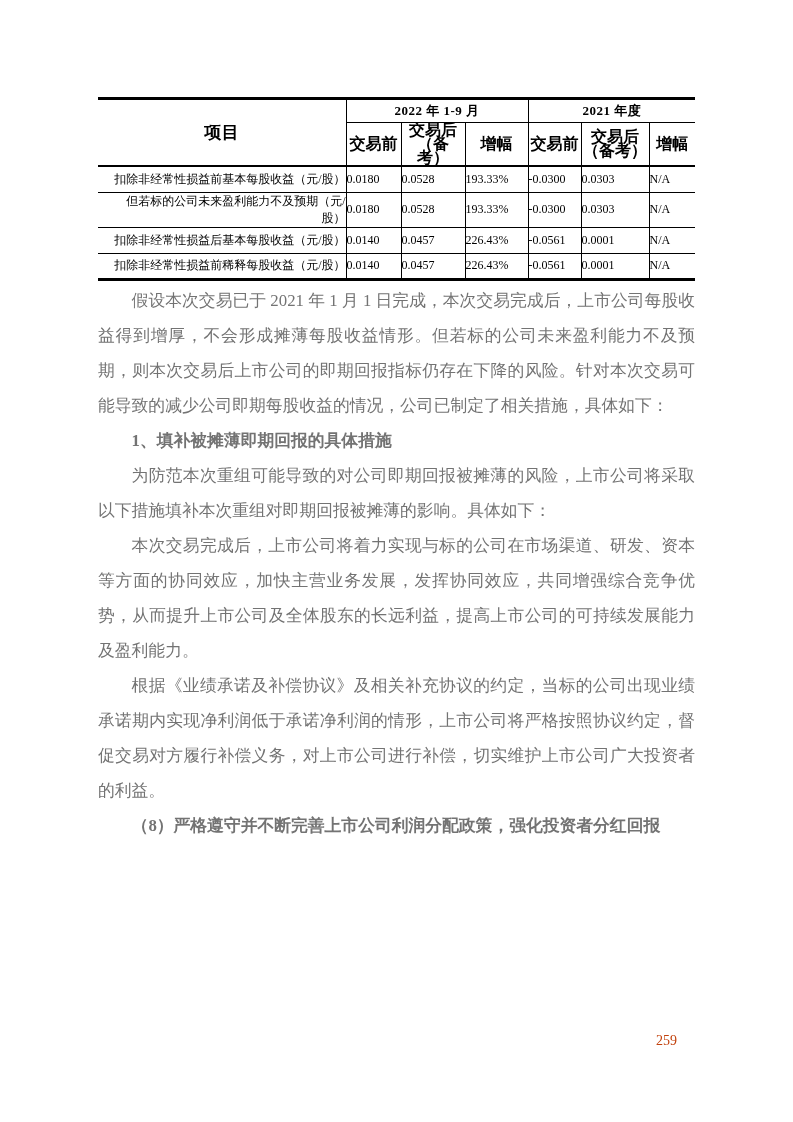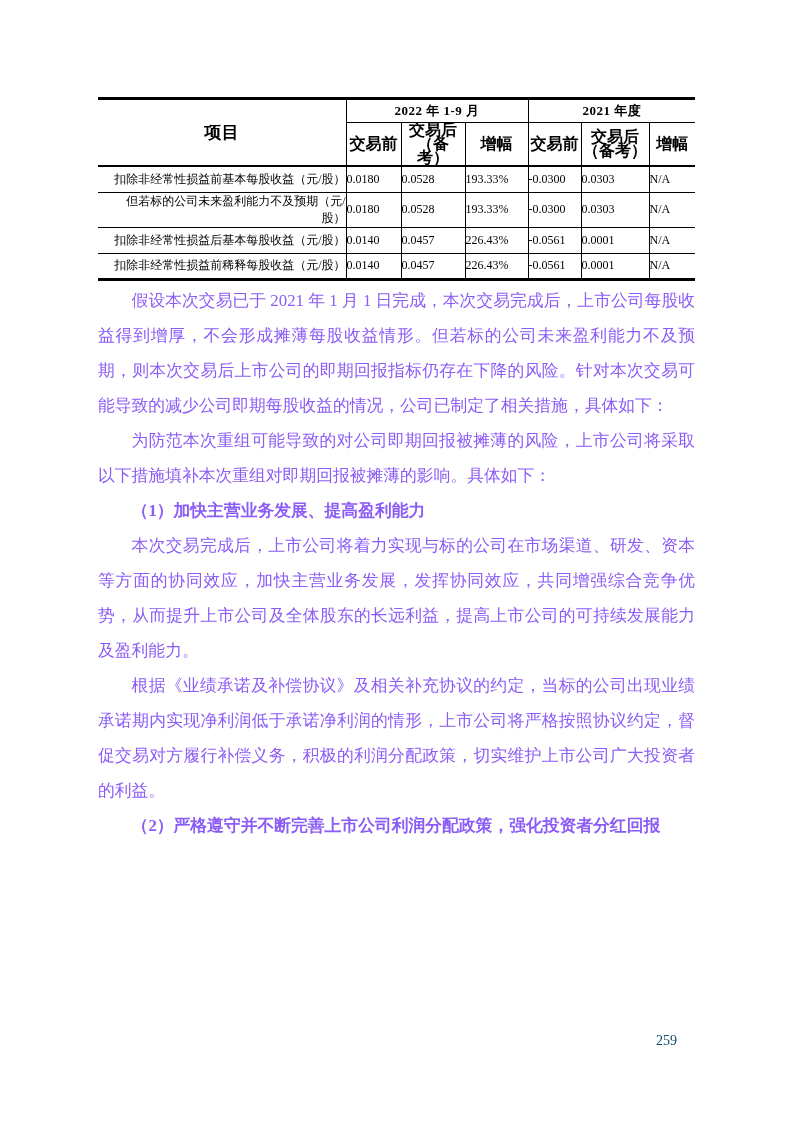--- a/index.html
+++ b/index.html
@@ -74,30 +74,30 @@
   }
 
   
   .bodytext { margin-top: 2px; }
   .bodytext p {
     margin: 0;
     font-size: 16.8px;
     line-height: 35px;
     text-align: justify;
     text-indent: 2em;
-    color: #8b5cf6;
+    color: #737373;
   }
   .bodytext p.bold { font-weight: bold; }
 
   
   .pagenum {
     position: absolute;
     left: 656px; top: 1033px;
     font-size: 14px;
-    color: #0c4a6e;
+    color: #c2410c;
   }
 </style>
 </head>
 <body>
 
 <div class="sheet">
   <div class="content">
 
     <table class="eps">
       <colgroup>
@@ -161,23 +161,23 @@
           <td>226.43%</td>
           <td>-0.0561</td>
           <td>0.0001</td>
           <td class="last">N/A</td>
         </tr>
       </tbody>
     </table>
 
     <div class="bodytext">
       <p>假设本次交易已于 2021 年 1 月 1 日完成，本次交易完成后，上市公司每股收益得到增厚，不会形成摊薄每股收益情形。但若标的公司未来盈利能力不及预期，则本次交易后上市公司的即期回报指标仍存在下降的风险。针对本次交易可能导致的减少公司即期每股收益的情况，公司已制定了相关措施，具体如下：</p>
+      <p class="bold">1、填补被摊薄即期回报的具体措施</p>
       <p>为防范本次重组可能导致的对公司即期回报被摊薄的风险，上市公司将采取以下措施填补本次重组对即期回报被摊薄的影响。具体如下：</p>
-      <p class="bold">（1）加快主营业务发展、提高盈利能力</p>
       <p>本次交易完成后，上市公司将着力实现与标的公司在市场渠道、研发、资本等方面的协同效应，加快主营业务发展，发挥协同效应，共同增强综合竞争优势，从而提升上市公司及全体股东的长远利益，提高上市公司的可持续发展能力及盈利能力。</p>
-      <p>根据《业绩承诺及补偿协议》及相关补充协议的约定，当标的公司出现业绩承诺期内实现净利润低于承诺净利润的情形，上市公司将严格按照协议约定，督促交易对方履行补偿义务，积极的利润分配政策，切实维护上市公司广大投资者的利益。</p>
-      <p class="bold">（2）严格遵守并不断完善上市公司利润分配政策，强化投资者分红回报</p>
+      <p>根据《业绩承诺及补偿协议》及相关补充协议的约定，当标的公司出现业绩承诺期内实现净利润低于承诺净利润的情形，上市公司将严格按照协议约定，督促交易对方履行补偿义务，对上市公司进行补偿，切实维护上市公司广大投资者的利益。</p>
+      <p class="bold">（8）严格遵守并不断完善上市公司利润分配政策，强化投资者分红回报</p>
     </div>
 
   </div>
 
   <div class="pagenum">259</div>
 </div>
 
 </body></html>

